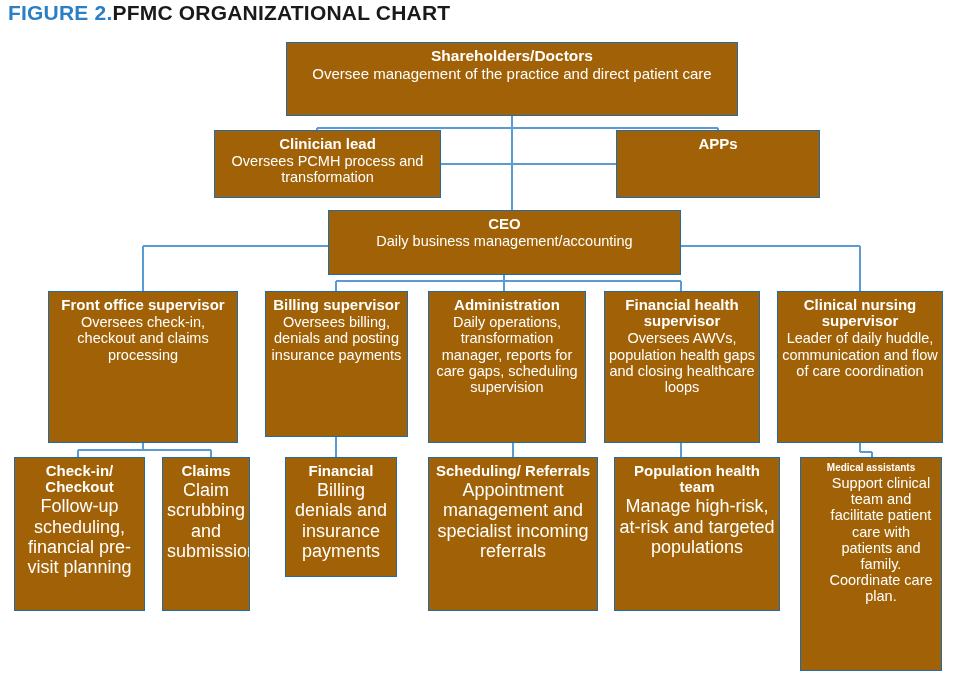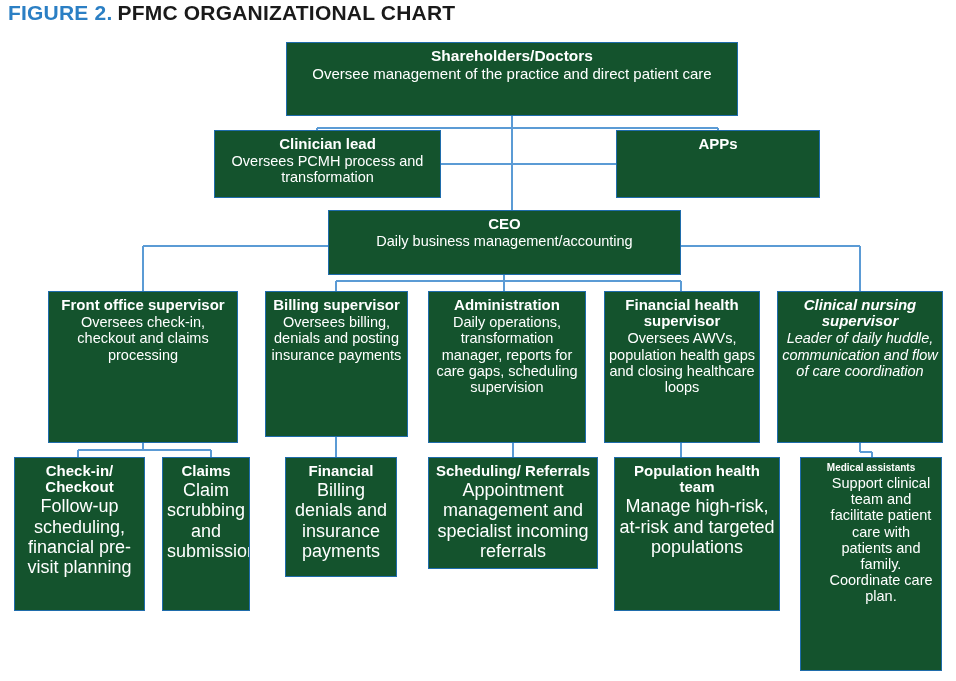--- a/index.html
+++ b/index.html
@@ -27,37 +27,37 @@
     top: 0px;
     width: 900px;
     height: 28px;
     line-height: 26px;
     font-size: 21px;
     font-weight: bold;
     letter-spacing: 0.2px;
     white-space: nowrap;
   }
   #chart-title .tnum { color: #2b7fc4; }
-  #chart-title .tmain { color: #1a1a1a; margin-left: 5px; }
+  #chart-title .tmain { color: #1a1a1a; }
 
   
   #connectors {
     position: absolute;
     left: 0;
     top: 0;
     width: 956px;
     height: 681px;
     pointer-events: none;
   }
 
   
   .node {
     position: absolute;
     box-sizing: border-box;
-    background: #14532d;
+    background: #a16207;
     border: 1px solid #1f6cab;
     color: #ffffff;
     text-align: center;
     padding: 5px 4px 4px 4px;
     overflow: hidden;
   }
   .node .n-title {
     display: block;
     font-weight: bold;
     line-height: 1.08;
@@ -167,41 +167,41 @@
   <div class="node tier3" style="left:428px; top:291px; width:158px; height:152px;">
     <span class="n-title">Administration</span>
     <span class="n-desc">Daily operations, transformation manager, reports for care gaps, scheduling supervision</span>
   </div>
 
   <div class="node tier3" style="left:604px; top:291px; width:156px; height:152px;">
     <span class="n-title">Financial health supervisor</span>
     <span class="n-desc">Oversees AWVs, population health gaps and closing healthcare loops</span>
   </div>
 
-  <div class="node tier3" style="left:777px; top:291px; width:166px; height:152px;font-style:italic;">
+  <div class="node tier3" style="left:777px; top:291px; width:166px; height:152px;">
     <span class="n-title">Clinical nursing supervisor</span>
     <span class="n-desc">Leader of daily huddle, communication and flow of care coordination</span>
   </div>
 
   <div class="node tier4" style="left:14px; top:457px; width:131px; height:154px;">
     <span class="n-title">Check-in/ Checkout</span>
     <span class="n-desc">Follow-up scheduling, financial pre-visit planning</span>
   </div>
 
   <div class="node tier4" style="left:162px; top:457px; width:88px; height:154px;">
     <span class="n-title">Claims</span>
     <span class="n-desc">Claim scrubbing and submission</span>
   </div>
 
   <div class="node tier4" style="left:285px; top:457px; width:112px; height:120px;">
     <span class="n-title">Financial</span>
     <span class="n-desc">Billing denials and insurance payments</span>
   </div>
 
-  <div class="node tier4" style="left:428px; top:457px; width:170px; height:112px;">
+  <div class="node tier4" style="left:428px; top:457px; width:170px; height:154px;">
     <span class="n-title">Scheduling/ Referrals</span>
     <span class="n-desc">Appointment management and specialist incoming referrals</span>
   </div>
 
   <div class="node tier4" style="left:614px; top:457px; width:166px; height:154px;">
     <span class="n-title">Population health team</span>
     <span class="n-desc">Manage high-risk, at-risk and targeted populations</span>
   </div>
 
   <div class="node tier5" style="left:800px; top:457px; width:142px; height:214px;">

